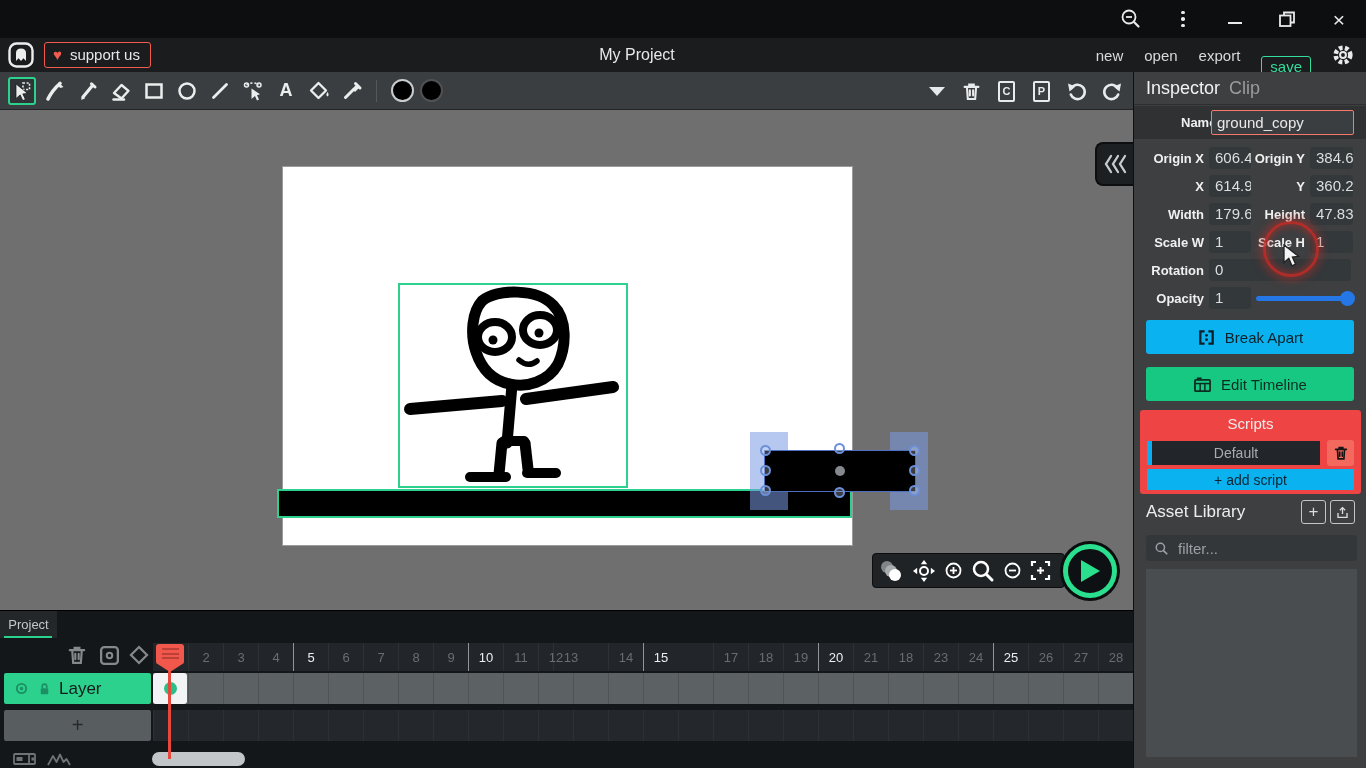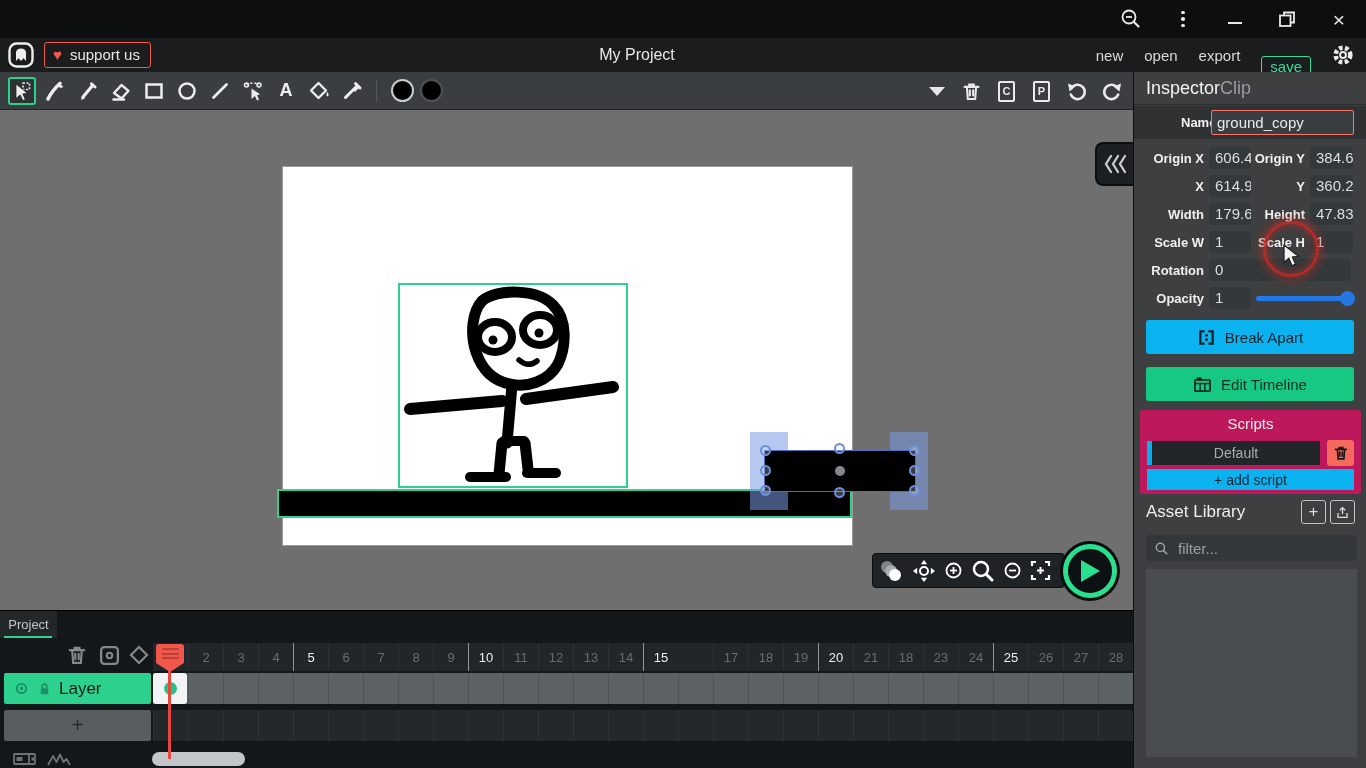--- a/index.html
+++ b/index.html
@@ -74,40 +74,40 @@
   .addlayer{position:absolute;left:4px;top:99px;width:147px;height:31px;background:#585d60;border-radius:2px;display:flex;align-items:center;justify-content:center;color:#26292b;font-size:20px;cursor:pointer;}
   .ph-flag{position:absolute;left:156px;top:33px;width:28px;z-index:5;cursor:pointer;}
   .ph-head{width:28px;height:19px;background:#f2574c;border-radius:3px 3px 1px 1px;display:flex;flex-direction:column;gap:2.5px;align-items:center;padding-top:4px;}
   .ph-head i{width:17px;height:2px;background:#bb4038;}
   .ph-tri{width:0;height:0;border-left:14px solid transparent;border-right:14px solid transparent;border-top:9px solid #f2574c;}
   .ph-line{position:absolute;left:168px;top:60px;width:3px;height:88px;background:#e8473c;z-index:4;}
   .btm-ic{position:absolute;top:139px;color:#6e7376;display:flex;align-items:center;justify-content:center;cursor:pointer;}
   .hscroll{position:absolute;left:152px;top:141px;width:93px;height:14px;background:#c3c6c8;border-radius:7px;cursor:pointer;}
   
   .inspector{position:absolute;left:1133px;top:72px;width:233px;height:696px;background:#3d3f41;border-left:1px solid #0d0f10;}
-  .insp-head{position:absolute;left:0;top:0;width:233px;height:33px;display:flex;align-items:center;padding-left:12px;border-bottom:1px solid #2c2e30;}
+  .insp-head{position:absolute;left:0;top:0;width:233px;height:33px;display:flex;align-items:center;gap:9px;padding-left:12px;border-bottom:1px solid #2c2e30;}
   .insp-title{color:#f2f2f2;font-size:18px;}
   .insp-sub{color:#9a9c9e;font-size:18px;}
   .namerow{position:absolute;left:0;top:34px;width:233px;height:33px;background:#2f3133;display:flex;align-items:center;}
   .lab{color:#f0f0f0;font-size:13px;font-weight:bold;text-align:right;}
   .namerow .lab{width:70px;padding-left:47px;}
   .name-input{position:absolute;left:77px;top:4px;width:143px;height:25px;background:#3a3e41;border:1.5px solid #f8766a;border-radius:2px;color:#e9e9e9;font-size:15px;padding:0 5px;outline:none;}
   .prow{position:absolute;left:0;width:233px;height:22px;display:flex;align-items:center;}
   .prow .l1{width:70px;}
   .prow .l2{width:54px;}
   .fld{height:22px;background:#33383b;border-radius:4px;color:#dddedf;font-size:15px;line-height:22px;padding-left:6px;overflow:hidden;white-space:nowrap;cursor:text;}
   .f-sm{width:42px;margin-left:5px;}
   .f2-sm{width:43px;margin-left:5px;}
   .f-wide{width:142px;margin-left:5px;}
   .slider{position:absolute;left:122px;top:9px;width:97px;height:5px;background:#2577e6;border-radius:3px;cursor:pointer;}
   .knob{position:absolute;right:-2px;top:-5px;width:15px;height:15px;border-radius:50%;background:#2577e6;}
   .bigbtn{position:absolute;left:12px;width:208px;height:34px;border-radius:3px;display:flex;align-items:center;justify-content:center;gap:9px;font-size:15px;cursor:pointer;}
   .bb-blue{background:#0ab2ef;color:#0d2029;top:248px;}
   .bb-green{background:#17c883;color:#0c2e22;top:295px;}
-  .scripts{position:absolute;left:6px;top:338px;width:221px;height:84px;background:#be185d;border-radius:3px;}
+  .scripts{position:absolute;left:6px;top:338px;width:221px;height:84px;background:#ef4444;border-radius:3px;}
   .scripts-title{color:#eceeee;font-size:15px;text-align:center;padding-top:5px;}
   .def-row{position:absolute;left:7px;top:31px;width:173px;height:24px;background:#22262a;border-left:5px solid #0aaef0;color:#a9acae;font-size:14px;display:flex;align-items:center;justify-content:center;cursor:pointer;}
   .def-trash{position:absolute;right:7px;top:30px;width:27px;height:26px;background:#f4695e;border-radius:3px;display:flex;align-items:center;justify-content:center;color:#141414;cursor:pointer;}
   .addscript{position:absolute;left:7px;top:59px;width:207px;height:21px;background:#0ab2ef;color:#0d2633;font-size:14px;display:flex;align-items:center;justify-content:center;cursor:pointer;}
   .al-head{position:absolute;left:12px;top:428px;width:209px;display:flex;align-items:center;}
   .al-title{color:#eceeee;font-size:17px;flex:1;}
   .al-btn{width:25px;height:24px;border:1.5px solid #c3c6c8;border-radius:3px;display:flex;align-items:center;justify-content:center;color:#dadcdd;margin-left:4px;cursor:pointer;font-size:17px;}
   .filter{position:absolute;left:12px;top:463px;width:211px;height:26px;background:#33373a;border-radius:4px;display:flex;align-items:center;gap:7px;padding-left:8px;}
   .filter input{background:transparent;border:none;outline:none;color:#c9cccd;font-size:15px;width:160px;}
   .filter input::placeholder{color:#9aa0a3;}
@@ -410,21 +410,21 @@
         <div class="fnum" style="left: 70px;">3</div>
         <div class="fnum" style="left: 105px;">4</div>
         <div class="fnum major" style="left: 140px;">5</div>
         <div class="fnum" style="left: 175px;">6</div>
         <div class="fnum" style="left: 210px;">7</div>
         <div class="fnum" style="left: 245px;">8</div>
         <div class="fnum" style="left: 280px;">9</div>
         <div class="fnum major" style="left: 315px;">10</div>
         <div class="fnum" style="left: 350px;">11</div>
         <div class="fnum" style="left: 385px;">12</div>
-        <div class="fnum" style="left: 420px;">13</div>
+        <div class="fnum" style="left: 400px;">13</div>
         <div class="fnum" style="left: 455px;">14</div>
         <div class="fnum major" style="left: 490px;">15</div>
         <div class="fnum" style="left: 525px; margin-top: 48px;">16</div>
         <div class="fnum" style="left: 560px;">17</div>
         <div class="fnum" style="left: 595px;">18</div>
         <div class="fnum" style="left: 630px;">19</div>
         <div class="fnum major" style="left: 665px;">20</div>
         <div class="fnum" style="left: 700px;">21</div>
         <div class="fnum" style="left: 735px;">18</div>
         <div class="fnum" style="left: 770px;">23</div>

